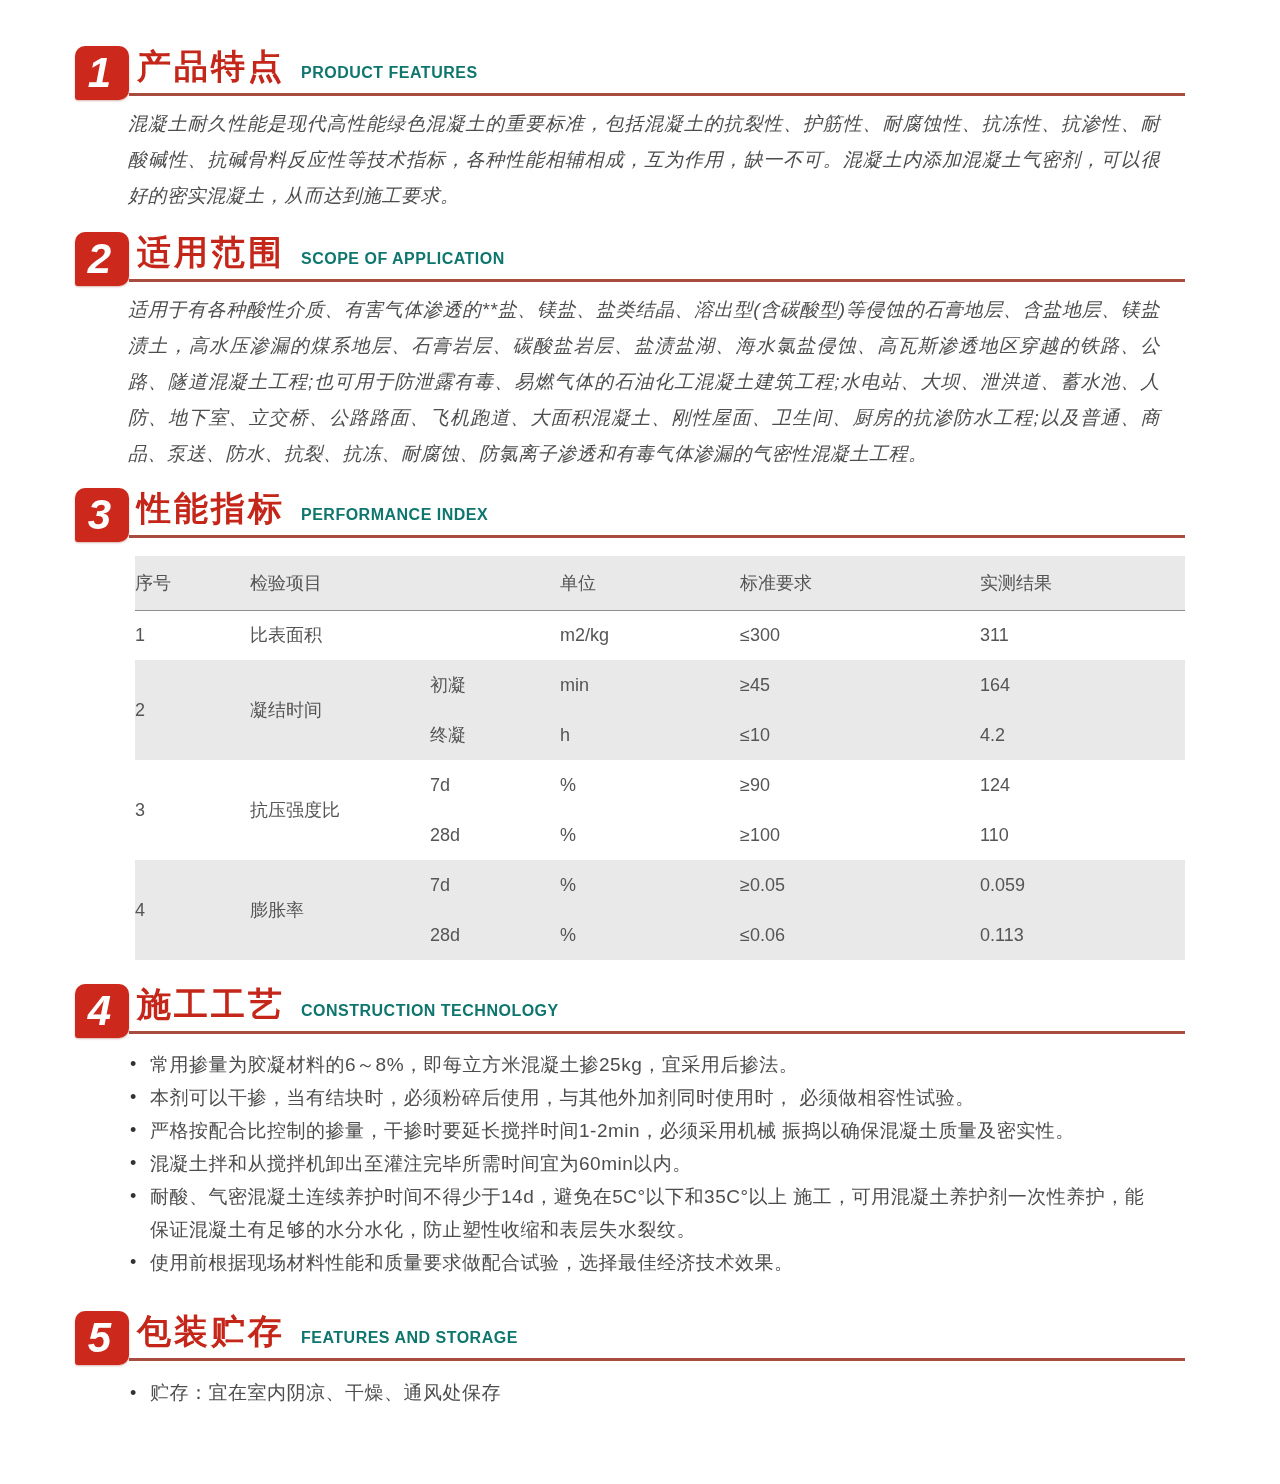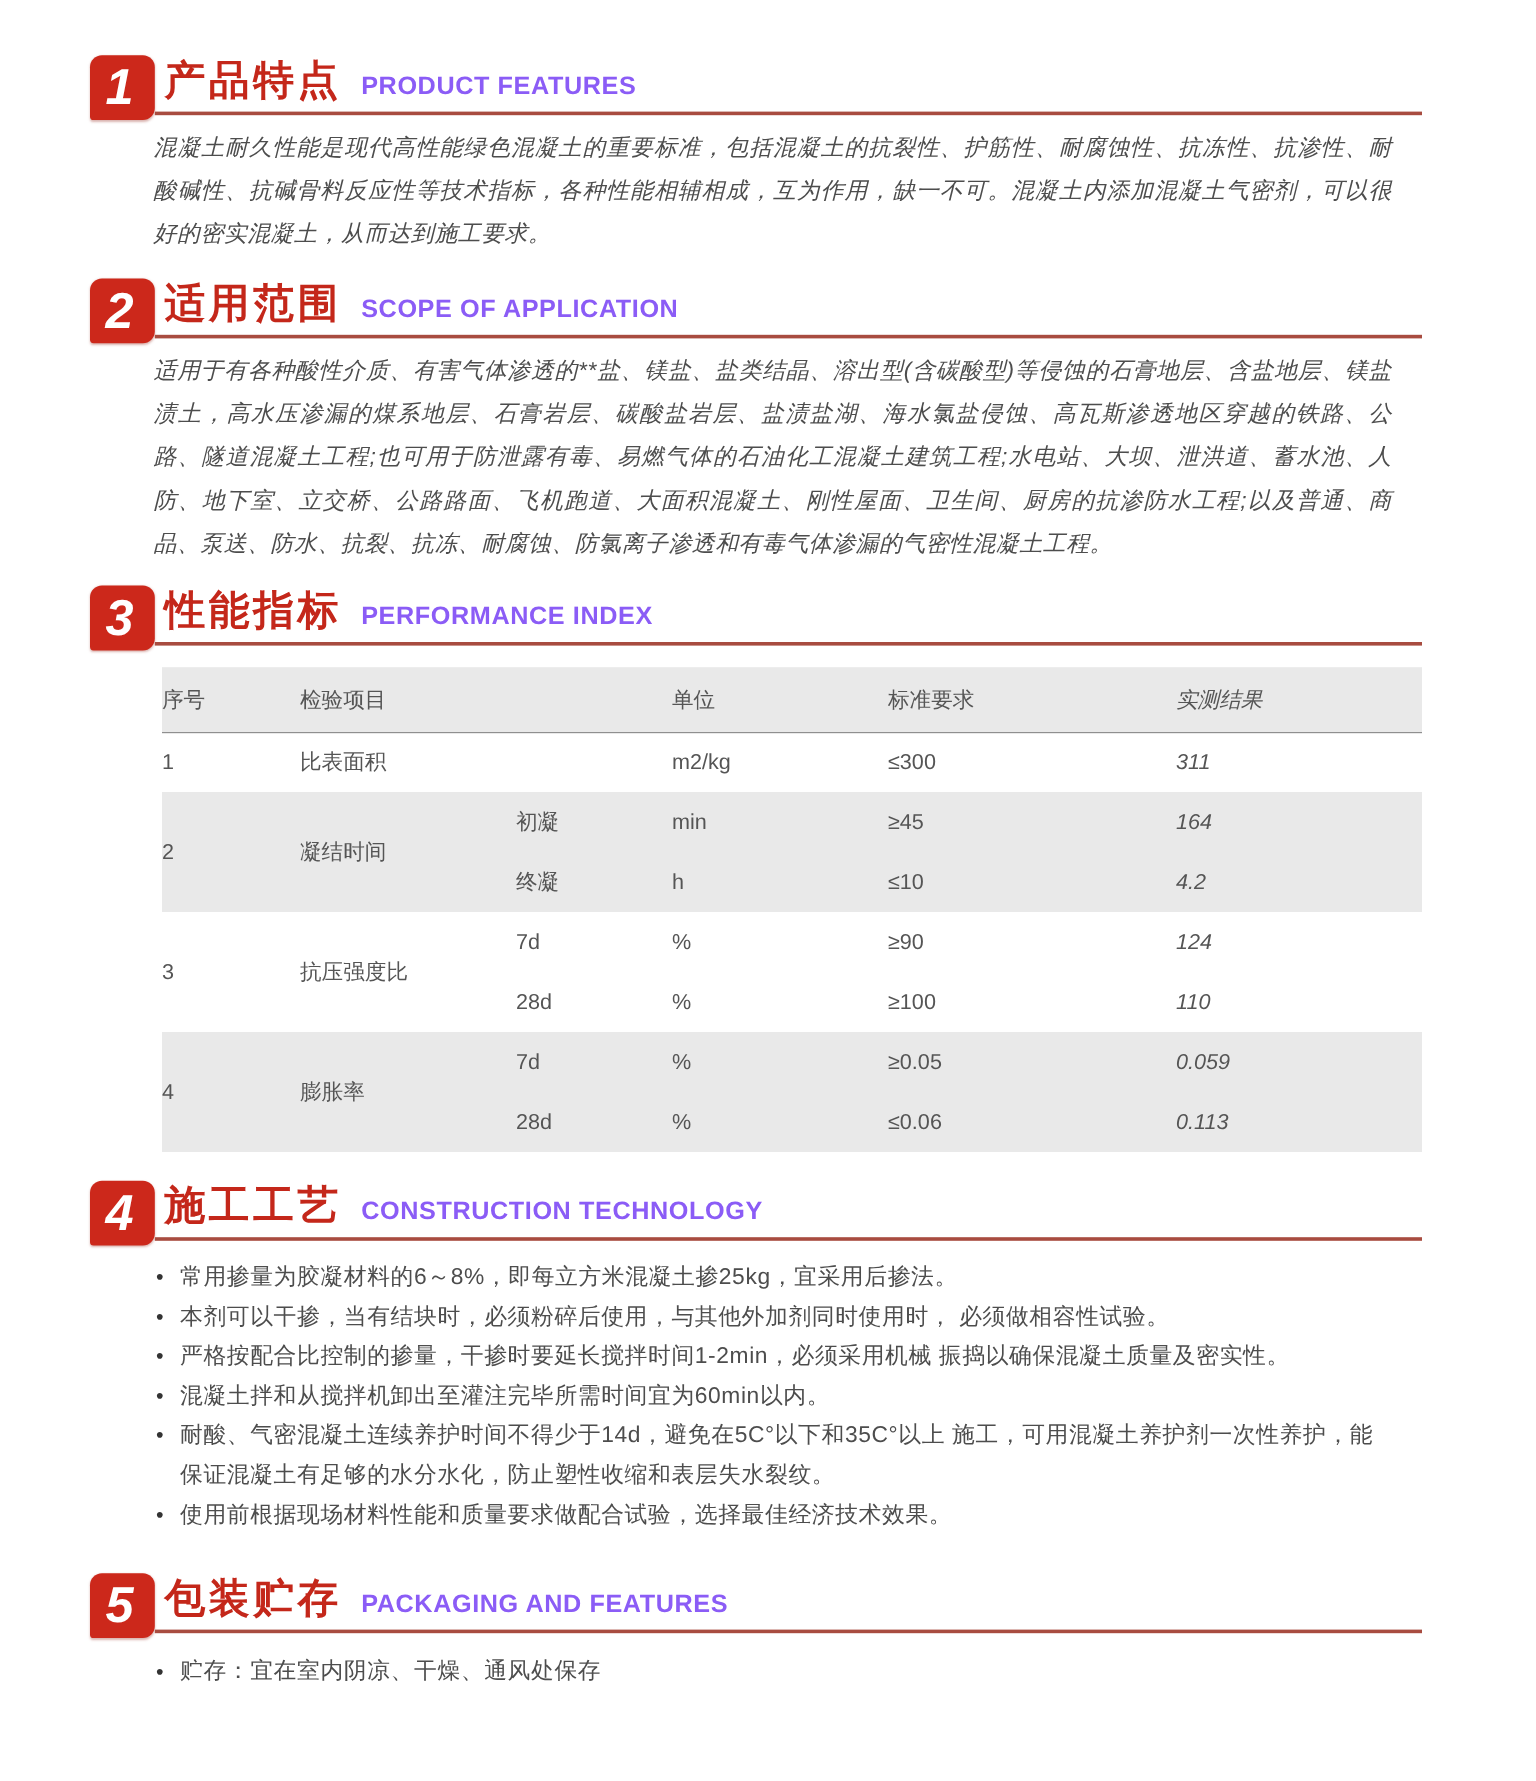--- a/index.html
+++ b/index.html
@@ -44,23 +44,23 @@
     padding:0 0 3px 8px;
     white-space:nowrap;
   }
   .title-cn{
     font-size:34px;
     font-weight:bold;
     color:#c4271a;
     letter-spacing:3px;
   }
   .title-en{
-    font-size:21px;
+    font-size:16px;
     font-weight:bold;
-    color:#8b5cf6;
+    color:#0f766e;
     letter-spacing:.5px;
   }
 
   
   .para{
     margin:10px 0 0 128px;
     width:1032px;
     font-size:19px;
     line-height:36px;
     text-align:justify;
@@ -89,21 +89,21 @@
     border-bottom:1px solid #8f8f8f;
   }
   .perf-table tbody tr{height:50px;}
   .band-gray{background:#e9e9e9;}
   .band-white{background:#ffffff;}
   .c-no{text-align:center;}
   .c-item{text-align:center;}
   .c-sub{padding-left:18px;}
   .c-unit{padding-left:35px;}
   .c-std{padding-left:62px;}
-  .c-res{padding-left:58px;font-style:italic;}
+  .c-res{padding-left:58px;}
 
   
   .bullets{
     list-style:none;
     margin:14px 0 0 128px;
     padding:0;
     width:1030px;
   }
   .bullets li{
     position:relative;
@@ -258,21 +258,21 @@
       <li>耐酸、气密混凝土连续养护时间不得少于14d，避免在5C°以下和35C°以上 施工，可用混凝土养护剂一次性养护，能保证混凝土有足够的水分水化，防止塑性收缩和表层失水裂纹。</li>
       <li>使用前根据现场材料性能和质量要求做配合试验，选择最佳经济技术效果。</li>
     </ul>
   </div>
 
   <div class="section sec-5">
     <div class="section-header">
       <div class="badge">5</div>
       <div class="header-rule">
         <span class="title-cn">包装贮存</span>
-        <span class="title-en">PACKAGING AND FEATURES</span>
+        <span class="title-en">FEATURES AND STORAGE</span>
       </div>
     </div>
     <ul class="bullets bullets-loose">
       <li>贮存：宜在室内阴凉、干燥、通风处保存</li>
     </ul>
   </div>
 
 </div>
 
 </body></html>

